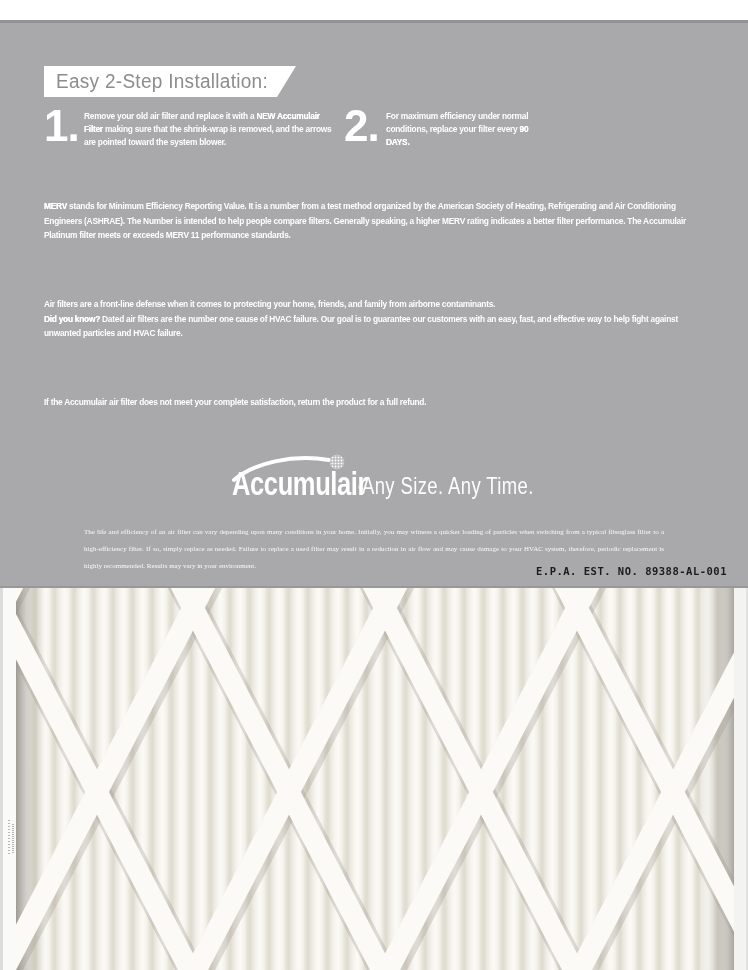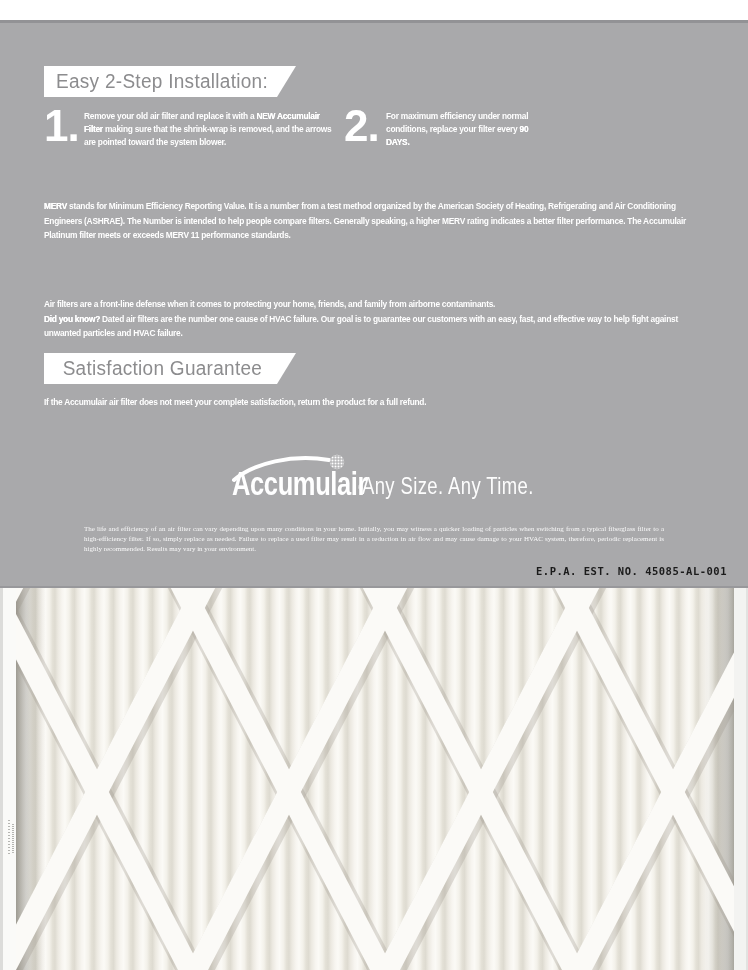--- a/index.html
+++ b/index.html
@@ -33,21 +33,21 @@
   
   .brand{position:absolute;left:232px;top:444px;font-size:34px;font-weight:bold;color:#fff;
          letter-spacing:-.5px;transform:scaleX(.75);transform-origin:0 0;white-space:nowrap;}
   .reg{position:absolute;left:358px;top:464px;font-size:7px;color:#fff;}
   .tagline{position:absolute;left:362px;top:452px;font-size:24px;color:#fdfdfd;
            letter-spacing:.5px;transform:scaleX(.77);transform-origin:0 0;white-space:nowrap;}
   .swoosh-svg{position:absolute;left:226px;top:429px;}
 
   
   .fine-print{position:absolute;left:84px;top:504px;width:580px;color:rgba(255,255,255,.93);
-              font-family:"Liberation Serif",serif;font-size:7px;line-height:10px;text-align:justify;}
+              font-family:"Liberation Serif",serif;font-size:7px;line-height:17px;text-align:justify;}
   .epa{position:absolute;left:536px;top:545px;color:#1b1b1b;font-family:"DejaVu Sans Mono",monospace;
        font-size:10.5px;font-weight:bold;letter-spacing:.5px;white-space:nowrap;}
 
   
   .photo{position:absolute;left:0;top:566px;width:748px;height:404px;background:#efefed;
          border-top:2px solid #98989b;box-sizing:border-box;overflow:hidden;}
   .pleats{position:absolute;left:16px;right:14px;top:0;bottom:18px;
     background:repeating-linear-gradient(90deg,
       #dedbd1 0px,#ece9e1 3px,#f7f5f0 7px,#fbfaf6 10px,#f3f1ea 14px,#e4e1d7 17px,#dedbd1 19.5px);}
   .pleat-shade-left{position:absolute;left:16px;top:0;bottom:18px;width:30px;
@@ -80,23 +80,20 @@
   <div class="step-num n2">2.</div>
   <div class="copy step-text cond t2"><span>For maximum efficiency under normal conditions, replace your filter every </span><span class="b">90 DAYS.</span></div>
 
   <div class="copy para cond merv"><span class="b">MERV</span><span> stands for Minimum Efficiency Reporting Value. It is a number from a test method organized by the American Society of Heating, Refrigerating and Air Conditioning Engineers (ASHRAE). The Number is intended to help people compare filters. Generally speaking, a higher MERV rating indicates a better filter performance. The Accumulair Platinum filter meets or exceeds MERV 11 performance standards.</span></div>
 
   <div class="copy para cond why">
     <div>Air filters are a front-line defense when it comes to protecting your home, friends, and family from airborne contaminants.</div>
     <div><span class="b">Did you know?</span><span> Dated air filters are the number one cause of HVAC failure. Our goal is to guarantee our customers with an easy, fast, and effective way to help fight against unwanted particles and HVAC failure.</span></div>
   </div>
 
-  <div class="banner b4">
-    <span class="banner-text">Satisfaction Guarantee</span>
-  </div>
   <div class="copy para cond guarantee">If the Accumulair air filter does not meet your complete satisfaction, return the product for a full refund.</div>
 
   <svg class="swoosh-svg" width="150" height="50" viewBox="0 0 150 50">
     <defs>
         <clipPath id="gc">
           <circle cx="111" cy="13" r="7.2"></circle>
         </clipPath>
       </defs>
     <path d="M 8 31 C 28 14, 66 5, 103 11" fill="none" stroke="#ffffff" stroke-width="4" stroke-linecap="round"></path>
     <circle cx="111" cy="13" r="7.2" fill="#ffffff"></circle>
@@ -111,21 +108,21 @@
       <line x1="111" y1="5" x2="111" y2="21"></line>
         <line x1="114" y1="5" x2="114" y2="21"></line>
       <line x1="117" y1="5" x2="117" y2="21"></line>
     </g>
   </svg>
   <span class="brand">Accumulair</span>
   <span class="reg">®</span>
   <span class="tagline">Any Size. Any Time.</span>
 
   <div class="fine-print">The life and efficiency of an air filter can vary depending upon many conditions in your home. Initially, you may witness a quicker loading of particles when switching from a typical fiberglass filter to a high-efficiency filter. If so, simply replace as needed. Failure to replace a used filter may result in a reduction in air flow and may cause damage to your HVAC system, therefore, periodic replacement is highly recommended. Results may vary in your environment.</div>
-  <div class="epa">E.P.A. EST. NO. 45085-AL-001</div>
+  <div class="epa">E.P.A. EST. NO. 89388-AL-001</div>
 
   <div class="photo">
     <div class="pleats"></div>
     <div class="pleat-shade-left"></div>
     <div class="pleat-shade-right"></div>
     <svg class="lattice" viewBox="0 0 748 404" preserveAspectRatio="none">
       <g stroke="#9b968a" stroke-opacity=".30" stroke-width="27" transform="translate(2 3)">
         <line x1="17.6" y1="-12" x2="-202.4" y2="412"></line>
           <line x1="209.6" y1="-12" x2="-10.4" y2="412"></line>
         <line x1="401.6" y1="-12" x2="181.6" y2="412"></line>

